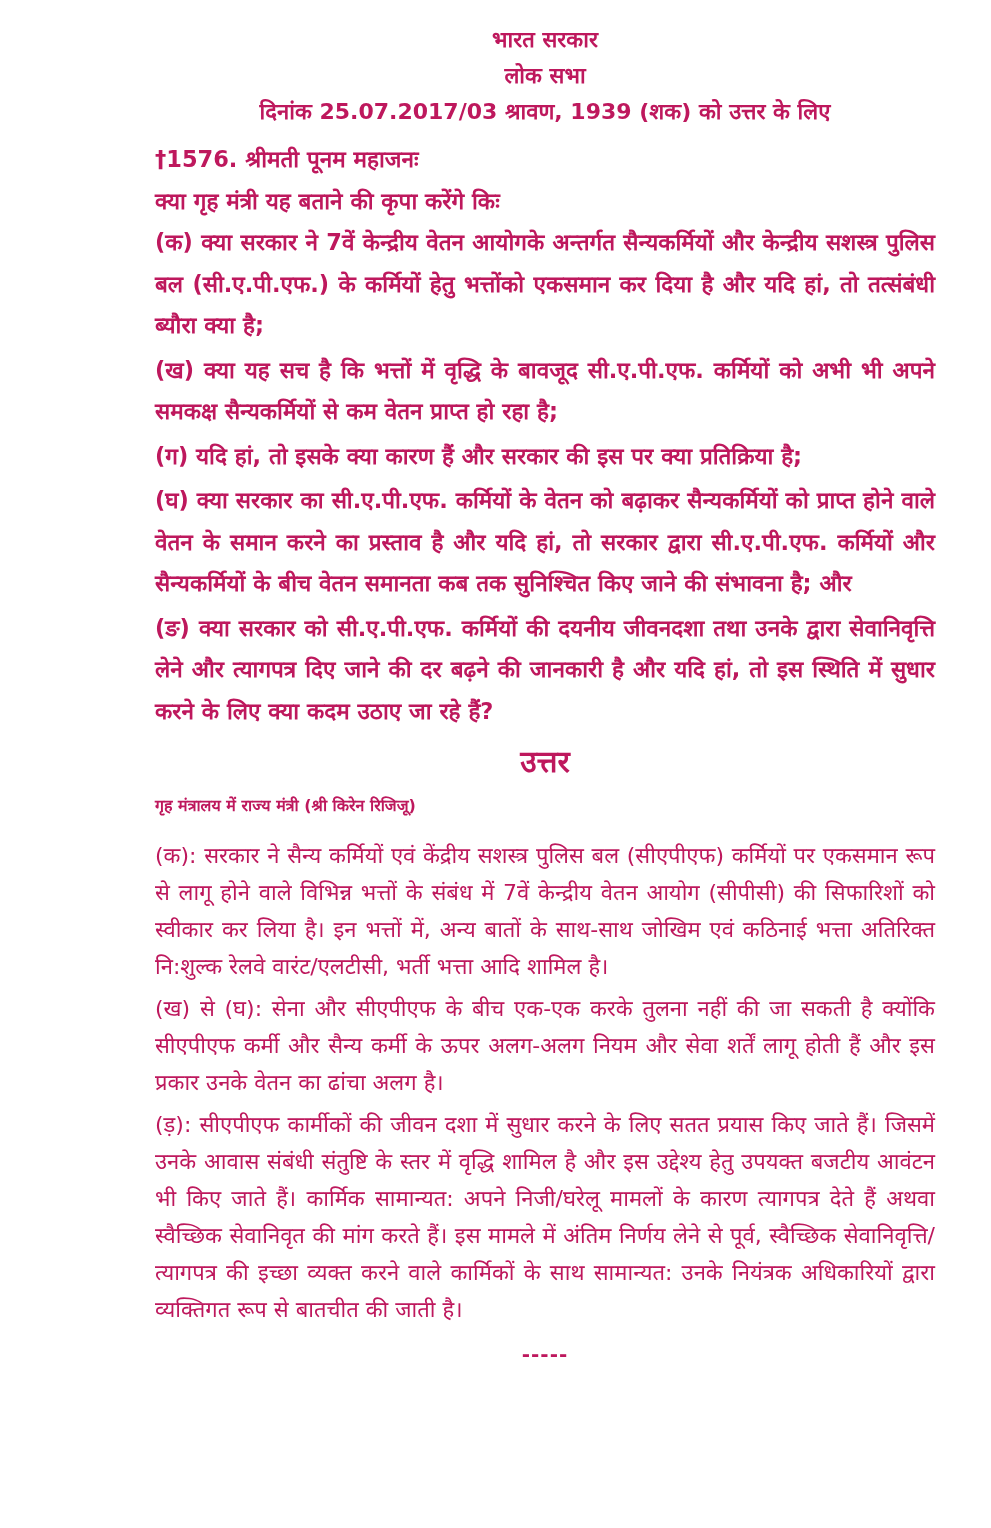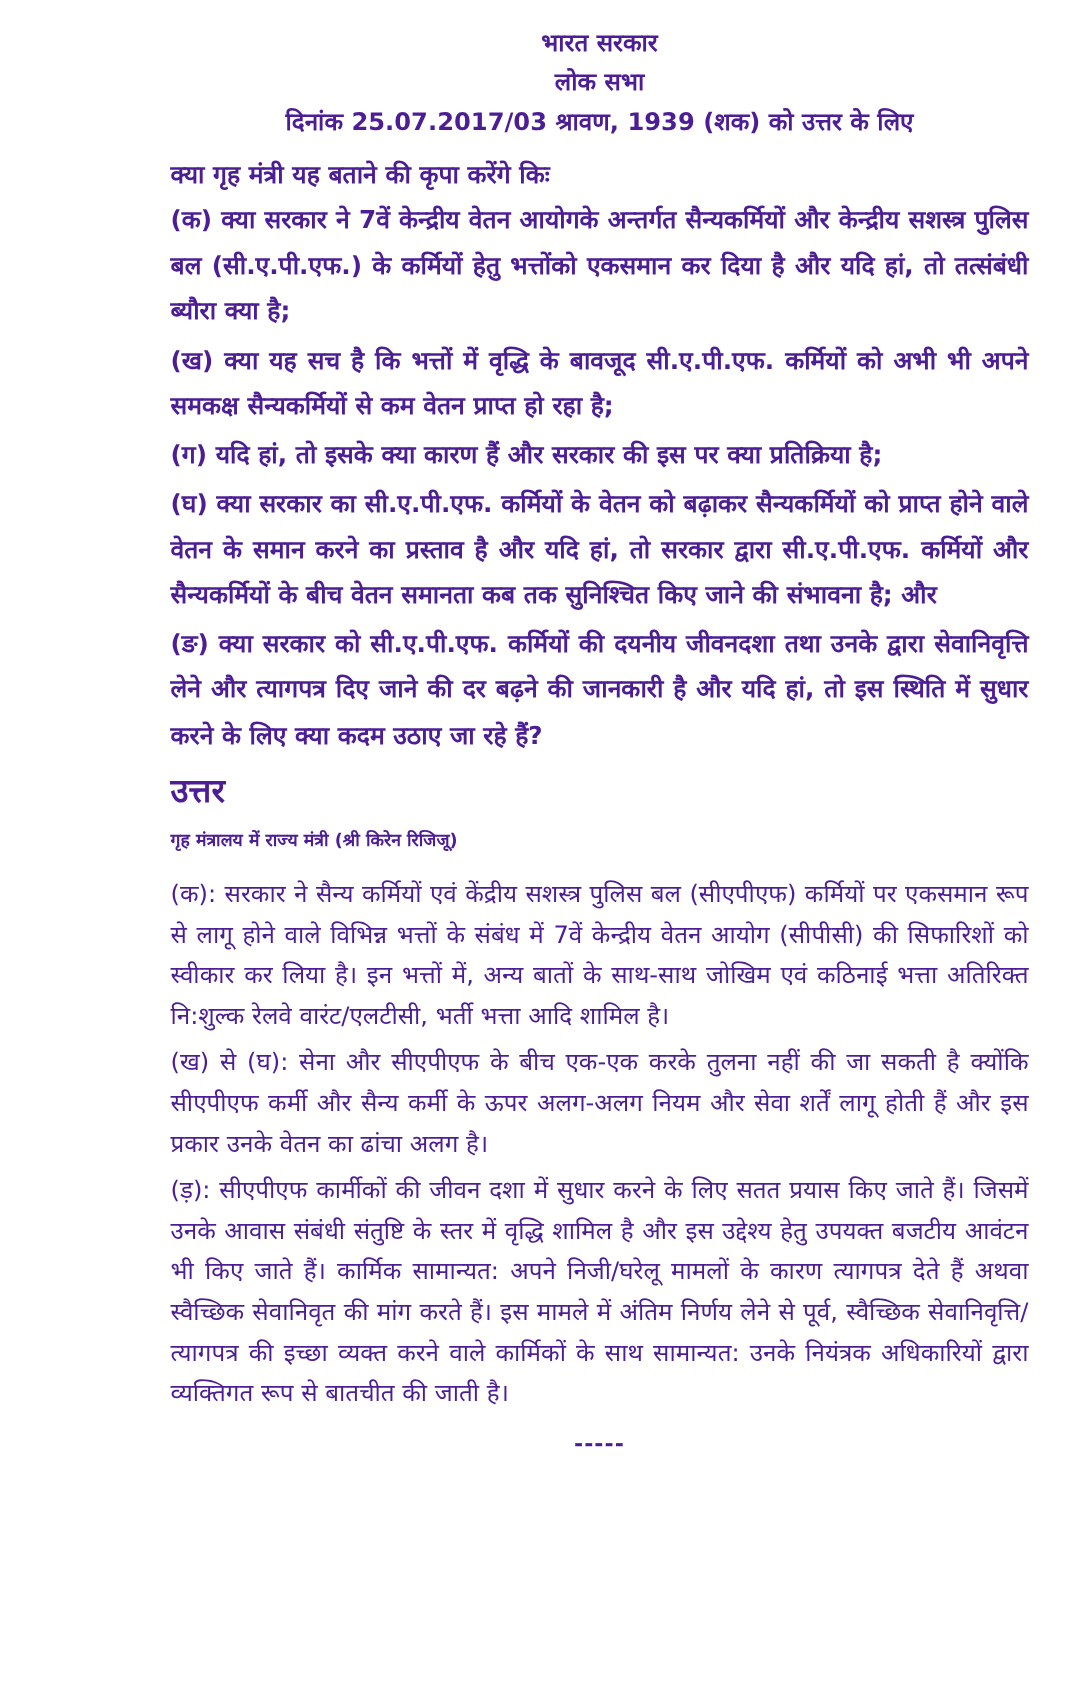--- a/index.html
+++ b/index.html
@@ -6,21 +6,21 @@
     margin: 0;
     padding: 0;
     background: #ffffff;
   }
   .page {
     position: relative;
     width: 991px;
     min-height: 1528px;
     box-sizing: border-box;
     background: #ffffff;
-    color: #4c1d95;
+    color: #be185d;
     padding: 22px 56px 30px 155px;
     font-family: "DejaVu Sans", "Liberation Sans", sans-serif;
   }
   
   .doc-header .h-line {
     text-align: center;
     font-weight: 700;
     font-size: 22px;
     line-height: 36px;
     white-space: nowrap;
@@ -36,21 +36,21 @@
     white-space: nowrap;
   }
   .q-para {
     margin: 0 0 3px 0;
     line-height: 41.5px;
     text-align: justify;
   }
   
   .a-heading {
     margin: 12px 0 10px 0;
-    text-align: left;
+    text-align: center;
     font-weight: 700;
     font-size: 30px;
     line-height: 36px;
   }
   .a-minister {
     font-weight: 700;
     font-size: 16px;
     line-height: 32px;
     margin: 0 0 15px 0;
     white-space: nowrap;
@@ -78,20 +78,21 @@
 
 <div class="page">
 
   <header class="doc-header">
     <div class="h-line">भारत सरकार</div>
     <div class="h-line">लोक सभा</div>
     <div class="h-line">दिनांक 25.07.2017/03 श्रावण, 1939 (शक) को उत्तर के लिए</div>
   </header>
 
   <section class="question">
+    <div class="q-member">†1576. श्रीमती पूनम महाजनः</div>
     <div class="q-preamble">क्या गृह मंत्री यह बताने की कृपा करेंगे किः</div>
     <p class="q-para">(क) क्या सरकार ने 7वें केन्द्रीय वेतन आयोगके अन्तर्गत सैन्यकर्मियों और केन्द्रीय सशस्त्र पुलिस बल (सी.ए.पी.एफ.) के कर्मियों हेतु भत्तोंको एकसमान कर दिया है और यदि हां, तो तत्संबंधी ब्यौरा क्या है;</p>
     <p class="q-para">(ख) क्या यह सच है कि भत्तों में वृद्धि के बावजूद सी.ए.पी.एफ. कर्मियों को अभी भी अपने समकक्ष सैन्यकर्मियों से कम वेतन प्राप्त हो रहा है;</p>
     <p class="q-para">(ग) यदि हां, तो इसके क्या कारण हैं और सरकार की इस पर क्या प्रतिक्रिया है;</p>
     <p class="q-para">(घ) क्या सरकार का सी.ए.पी.एफ. कर्मियों के वेतन को बढ़ाकर सैन्यकर्मियों को प्राप्त होने वाले वेतन के समान करने का प्रस्ताव है और यदि हां, तो सरकार द्वारा सी.ए.पी.एफ. कर्मियों और सैन्यकर्मियों के बीच वेतन समानता कब तक सुनिश्चित किए जाने की संभावना है; और</p>
     <p class="q-para">(ङ) क्या सरकार को सी.ए.पी.एफ. कर्मियों की दयनीय जीवनदशा तथा उनके द्वारा सेवानिवृत्ति लेने और त्यागपत्र दिए जाने की दर बढ़ने की जानकारी है और यदि हां, तो इस स्थिति में सुधार करने के लिए क्या कदम उठाए जा रहे हैं?</p>
   </section>
 
   <section class="answer">
     <h2 class="a-heading">उत्तर</h2>

